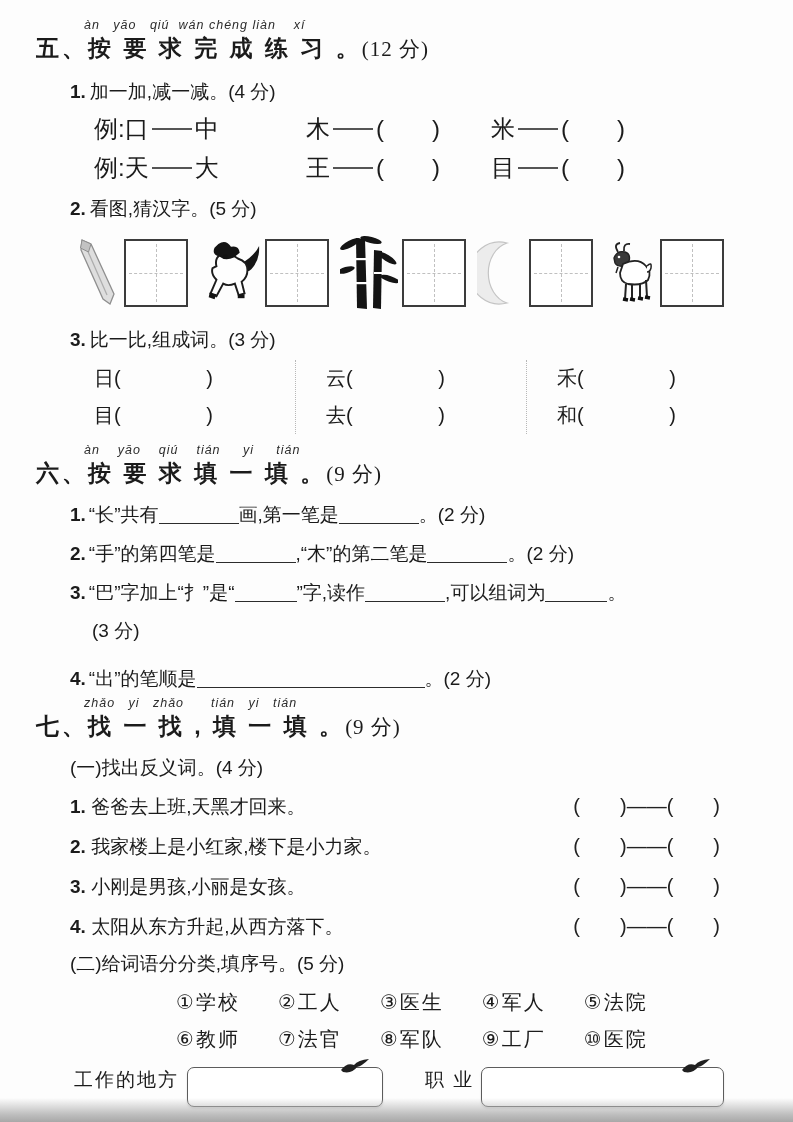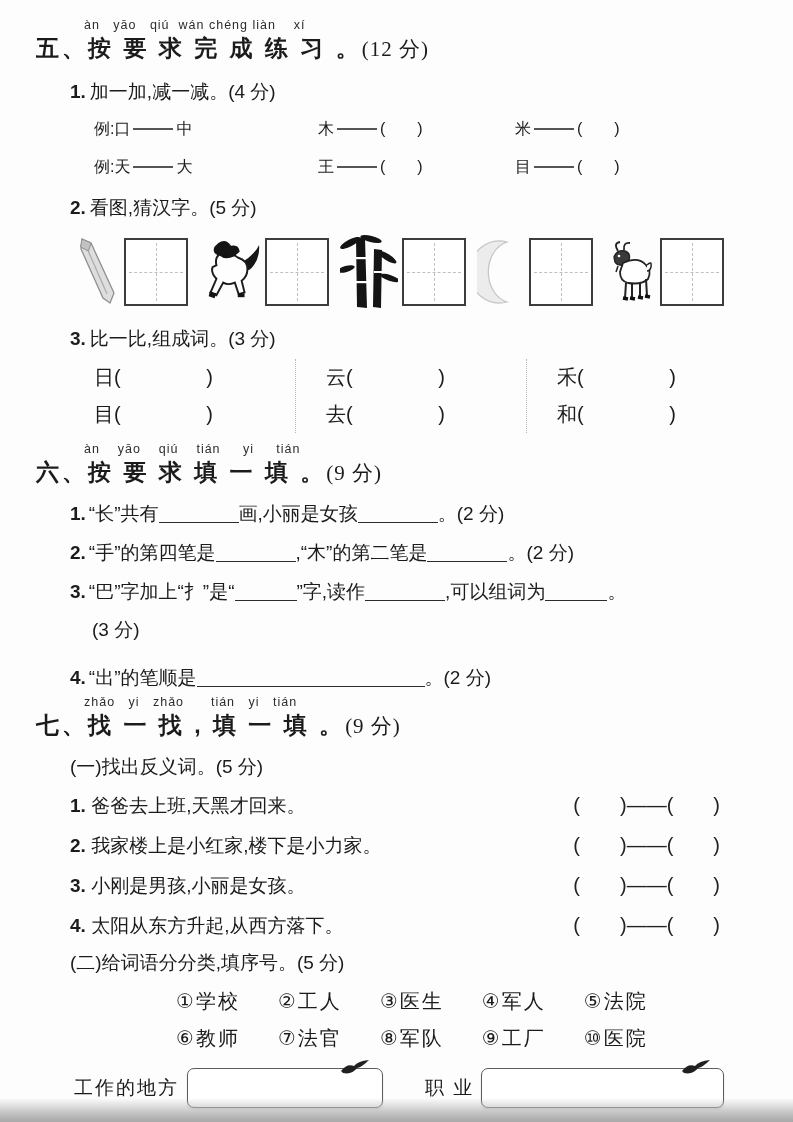--- a/index.html
+++ b/index.html
@@ -10,33 +10,33 @@
     color: #1b1b1b;
     font-family: "Liberation Sans", "DejaVu Sans", sans-serif;
     position: relative; overflow: hidden;
   }
   .page { position: absolute; inset: 0; padding: 18px 36px 0 36px; }
 
   .pinyin {
     font-size: 12.5px; line-height: 15px; color: #2c2c2c;
     white-space: pre; letter-spacing: 1px;
   }
-  .pinyin.ind { margin-left: 48px; }
+  .pinyin.ind { margin-left: 48px; font-style: italic; }
 
   .h1 { font-size: 23px; font-weight: 700; line-height: 30px; letter-spacing: 3px; white-space: pre; }
   .h1 .score { font-weight: 400; letter-spacing: 1px; font-size: 21px; font-family: "Liberation Serif", serif; }
 
   .qtitle { font-size: 19px; line-height: 25px; margin: 15px 0 0 34px; }
   .qtitle b { margin-right: 4px; }
 
   .pre { white-space: pre; }
 
   .ex-grid {
     display: grid; grid-template-columns: 212px 185px auto;
-    row-gap: 13px; margin: 12px 0 0 58px; font-size: 16px; line-height: 26px; gap: 12px;
+    row-gap: 13px; margin: 12px 0 0 58px; font-size: 24px; line-height: 26px;
   }
   .cell { display: flex; align-items: center; }
   .dash { display: inline-block; width: 40px; height: 2px; background: #555; margin: 0 3px; flex: none; }
 
   .pics { display: flex; align-items: center; margin: 13px 0 0 38px; height: 78px; }
   .pic { flex: none; display: flex; align-items: center; justify-content: center; }
   .tian { flex: none; width: 64px; height: 68px; border: 2px solid #3c3c3c; background: #fff; position: relative; margin: 0 11px 0 4px; }
   .tian::before { content: ""; position: absolute; left: 3px; right: 3px; top: 50%; border-top: 1.5px dashed #c0c0c0; }
   .tian::after  { content: ""; position: absolute; top: 3px; bottom: 3px; left: 50%; border-left: 1.5px dashed #c0c0c0; }
 
@@ -49,21 +49,21 @@
   .fline b { margin-right: 3px; }
   .blank { display: inline-block; border-bottom: 1.6px solid #2c2c2c; height: 15px; vertical-align: -3px; }
   .w80 { width: 80px; } .w62 { width: 62px; } .w228 { width: 228px; }
   .score-line { font-size: 19px; margin: 12px 0 0 56px; font-family: Liberation Sans, sans-serif; }
 
   .srow { display: flex; justify-content: space-between; margin: 13px 6px 0 34px; width: 650px; font-size: 19px; line-height: 27px; }
   .srow .ans { font-size: 20px; color: #222; }
 
   .wrow { display: flex; gap: 38px; margin: 12px 0 0 140px; font-size: 20px; line-height: 28px; letter-spacing: 2px; }
 
-  .bottom { display: flex; align-items: center; margin: 14px 0 0 38px; height: 44px; }
+  .bottom { display: flex; align-items: flex-start; margin: 14px 0 0 38px; height: 44px; }
   .blabel { font-size: 19px; letter-spacing: 2px; }
   .abox { position: relative; height: 40px; border: 1.6px solid #5c5c5c; border-radius: 7px; background: #fff; box-shadow: 0 2px 2px rgba(160,160,160,.35); }
   .abox.w1 { width: 196px; margin-left: 8px; }
   .abox.w2 { width: 243px; margin-left: 7px; }
   .joblabel { margin-left: 42px; }
   .bird { position: absolute; top: -10px; right: 12px; }
 
   .scanband { position: absolute; left: 0; right: 0; bottom: 0; height: 24px;
     background: linear-gradient(to bottom, rgba(190,190,190,0) 0%, #bdbdbd 70%, #a8a8a8 100%); }
 </style>
@@ -204,33 +204,33 @@
       <div class="q3line">
           <span>和</span>
           <span class="pre">(　　　　 )</span>
         </div>
     </div>
   </div>
 
   <div class="pinyin ind" style="margin-top:9px">àn    yāo    qiú    tián     yi     tián</div>
   <div class="h1"><span>六、按 要 求 填 一 填 。</span><span class="score">(9 分)</span></div>
 
-  <div class="fline"><b>1.</b><span>“长”共有</span><span class="blank w80"></span><span>画,小丽是女孩</span><span class="blank w80"></span><span>。(2 分)</span></div>
+  <div class="fline"><b>1.</b><span>“长”共有</span><span class="blank w80"></span><span>画,第一笔是</span><span class="blank w80"></span><span>。(2 分)</span></div>
 
   <div class="fline"><b>2.</b><span>“手”的第四笔是</span><span class="blank w80"></span><span>,“木”的第二笔是</span><span class="blank w80"></span><span>。(2 分)</span></div>
 
   <div class="fline"><b>3.</b><span>“巴”字加上“扌”是“</span><span class="blank w62"></span><span>”字,读作</span><span class="blank w80"></span><span>,可以组词为</span><span class="blank w62"></span><span>。</span></div>
   <div class="score-line">(3 分)</div>
 
   <div class="fline" style="margin-top:22px"><b>4.</b><span>“出”的笔顺是</span><span class="blank w228"></span><span>。(2 分)</span></div>
 
   <div class="pinyin ind" style="margin-top:4px">zhǎo   yi   zhǎo      tián   yi   tián</div>
   <div class="h1"><span>七、找 一 找 , 填 一 填 。</span><span class="score">(9 分)</span></div>
 
-  <div class="qtitle" style="margin-top:13px">(一)找出反义词。(5 分)</div>
+  <div class="qtitle" style="margin-top:13px">(一)找出反义词。(4 分)</div>
 
   <div class="srow">
     <span><b>1.</b> <span>爸爸去上班,天黑才回来。</span></span>
     <span class="ans pre">(　　)——(　　)</span>
   </div>
   <div class="srow">
     <span><b>2.</b> <span>我家楼上是小红家,楼下是小力家。</span></span>
     <span class="ans pre">(　　)——(　　)</span>
   </div>
   <div class="srow">

